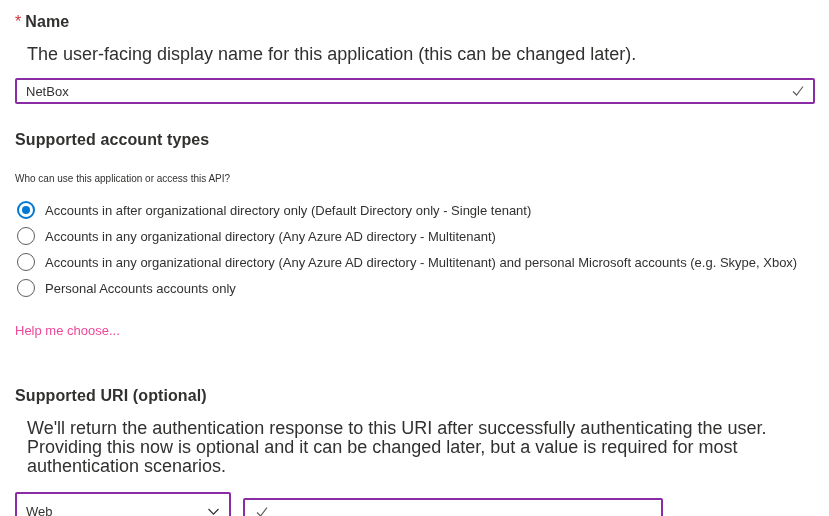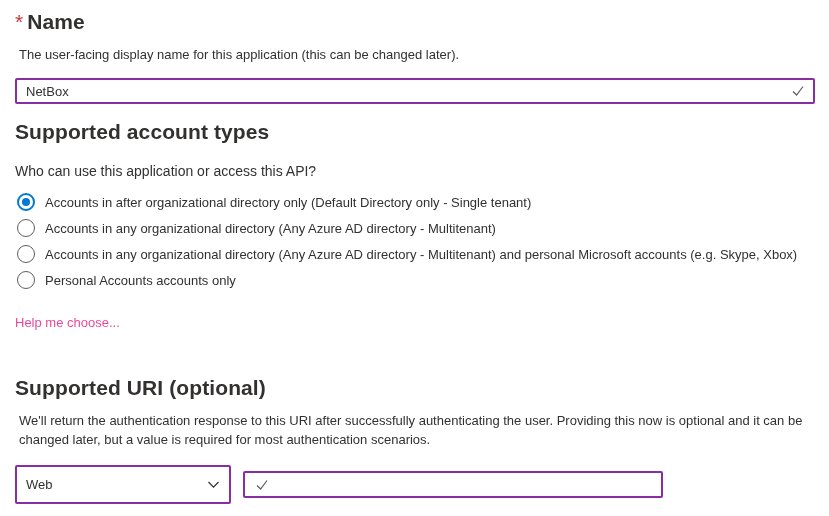--- a/index.html
+++ b/index.html
@@ -6,37 +6,37 @@
   html, body { margin: 0; padding: 0; background: #ffffff; }
   body {
     width: 829px; height: 516px;
     font-family: "Liberation Sans", "DejaVu Sans", sans-serif;
     color: #323130;
     overflow: hidden;
   }
   .page { padding: 12px 14px 16px 15px; }
 
   .section-title {
-    font-size: 21px;
+    font-size: 16px;
     font-weight: 600;
     color: #323130;
     line-height: 20px;
     margin: 0;
     letter-spacing: 0.1px;
   }
   .required-asterisk {
     color: #D13438;
     font-weight: 400;
     margin-right: 4px;
   }
   .desc {
-    font-size: 13px;
+    font-size: 18px;
     line-height: 19px;
     color: #323130;
-    margin: 13px 0 0 4px;
+    margin: 13px 0 0 12px;
     max-width: 806px;
   }
 
   .input-wrap {
     margin-top: 14px;
     height: 26px;
     border: 2px solid #8A2DA5;
     border-radius: 2px;
     display: flex;
     align-items: center;
@@ -49,23 +49,23 @@
     outline: none;
     font-family: "Liberation Sans", "DejaVu Sans", sans-serif;
     font-size: 13px;
     color: #323130;
     padding: 0;
     background: transparent;
     min-width: 0;
   }
   .name-input-wrap { width: 800px; }
 
-  .section-account { margin-top: 18px; }
+  .section-account { margin-top: 26px; }
   .question {
-    font-size: 14px;
+    font-size: 10px;
     line-height: 18px;
     margin: 20px 0 0 0;
   }
   .radio-list { margin-top: 9px; }
   .radio-row {
     display: flex;
     align-items: center;
     height: 26px;
     cursor: default;
   }

